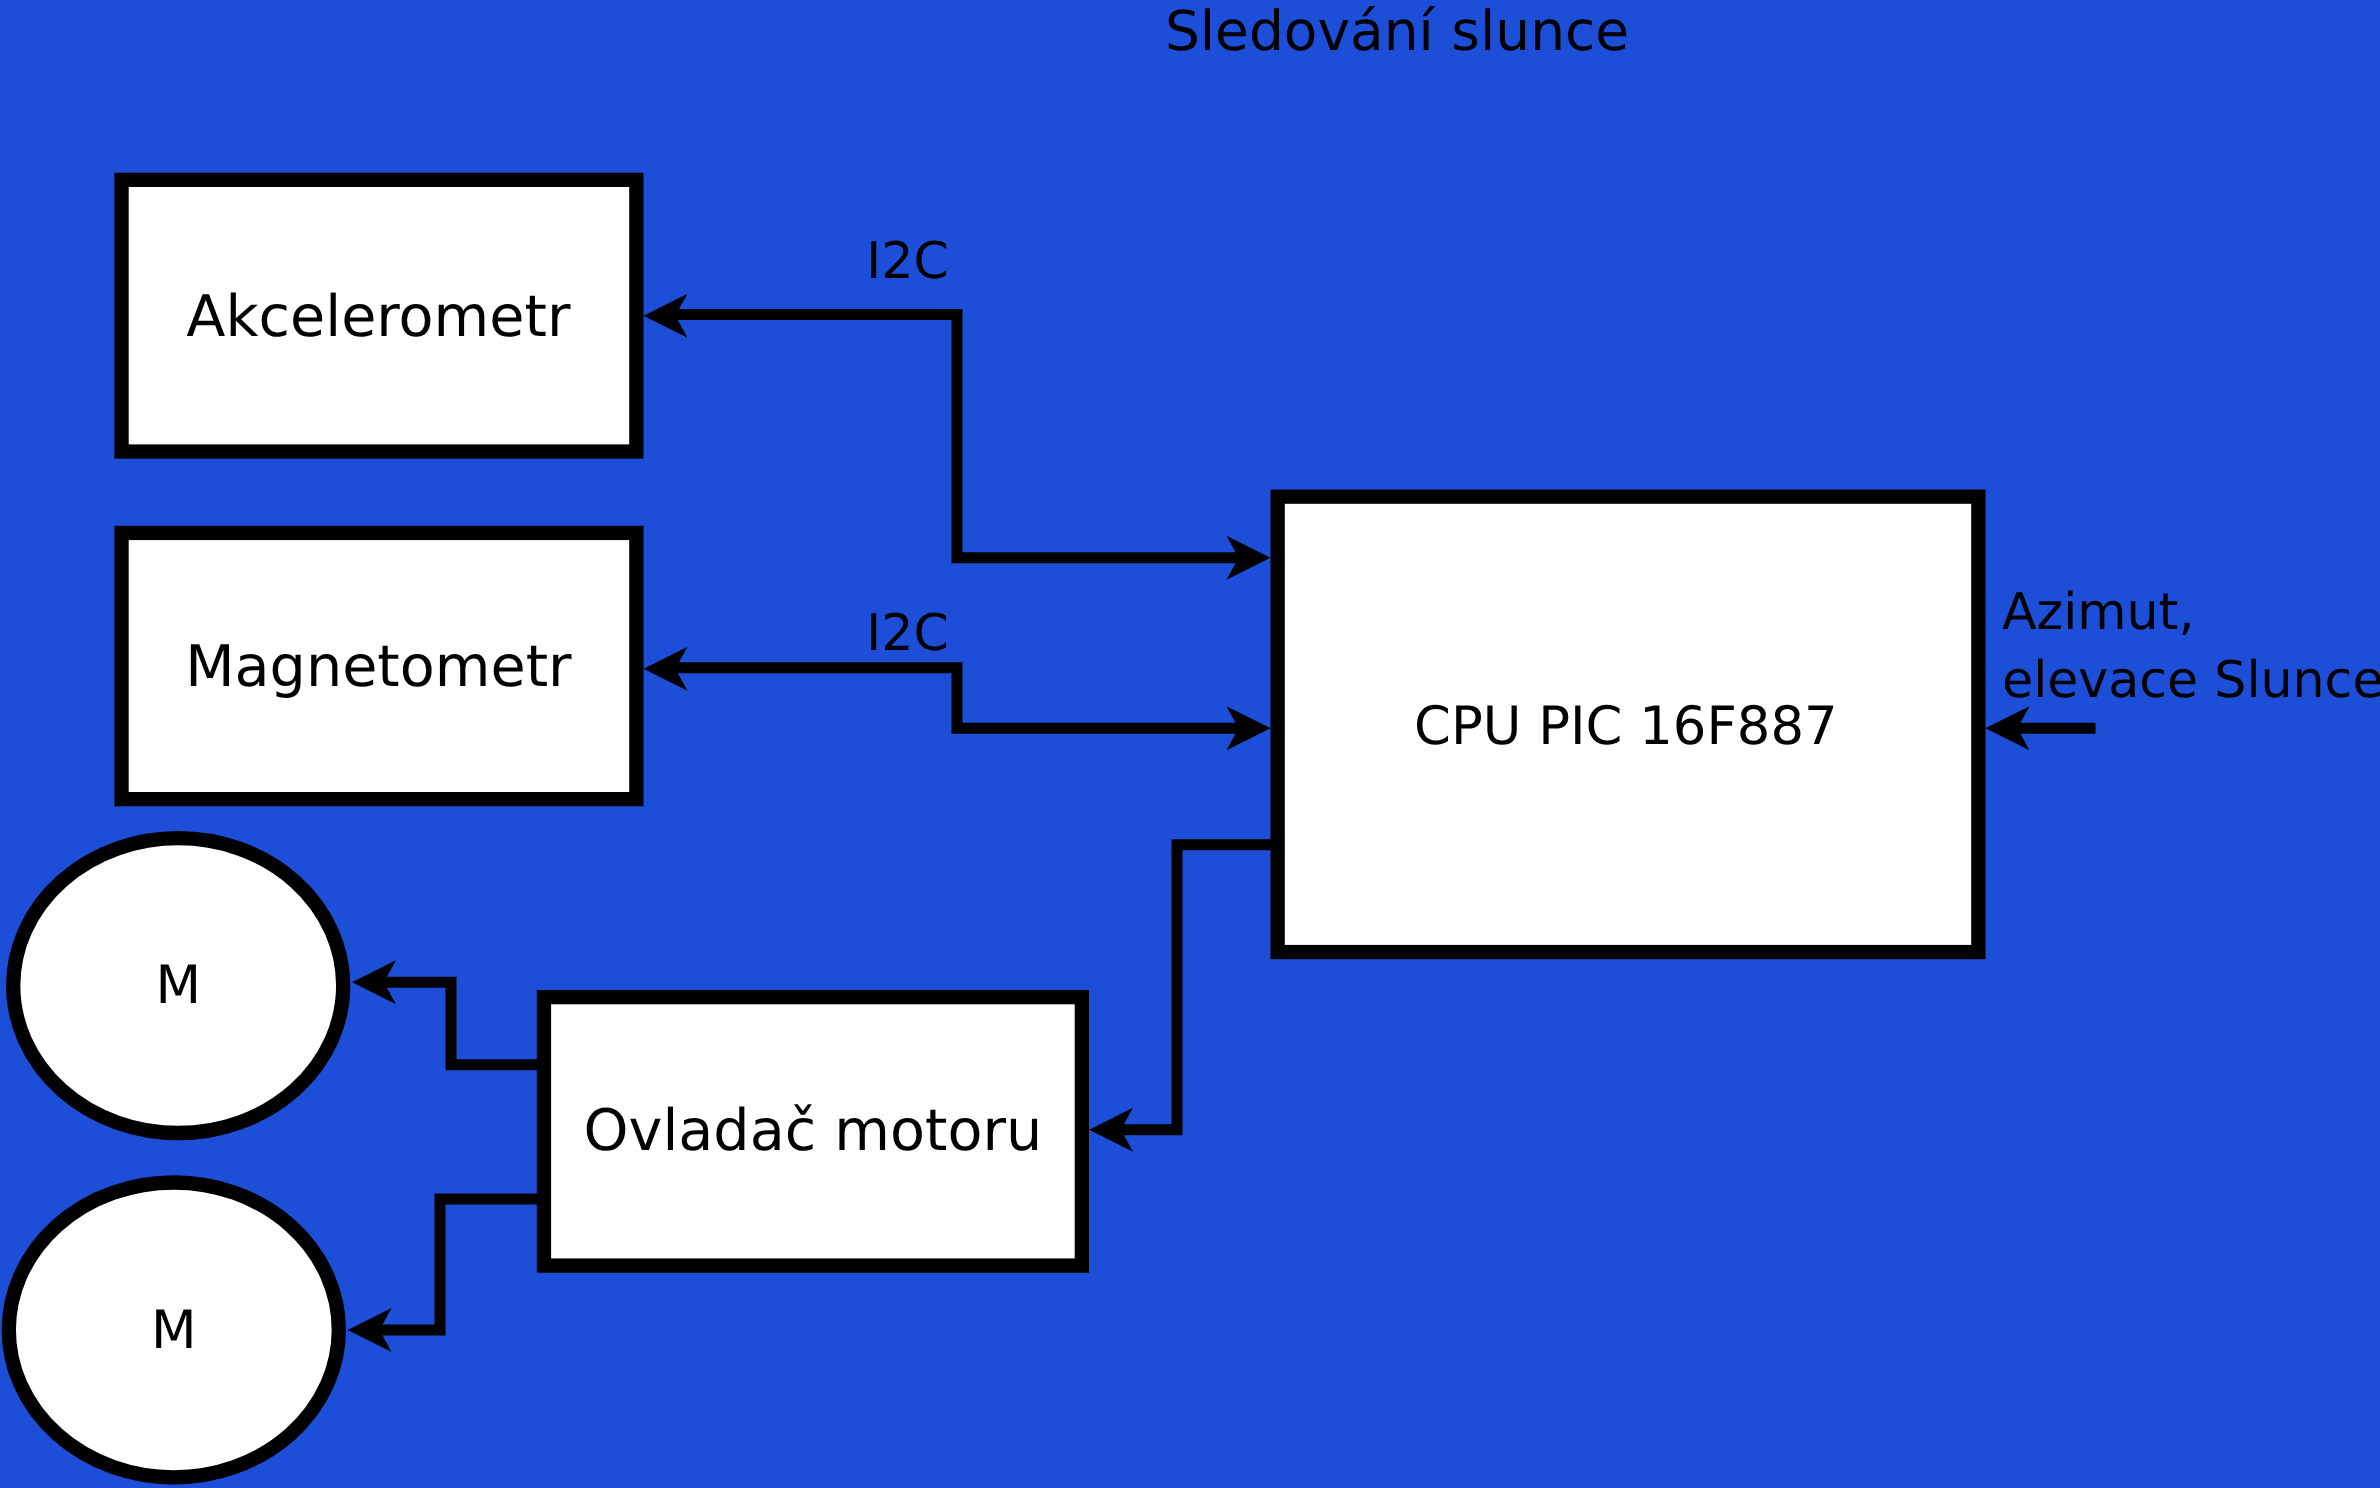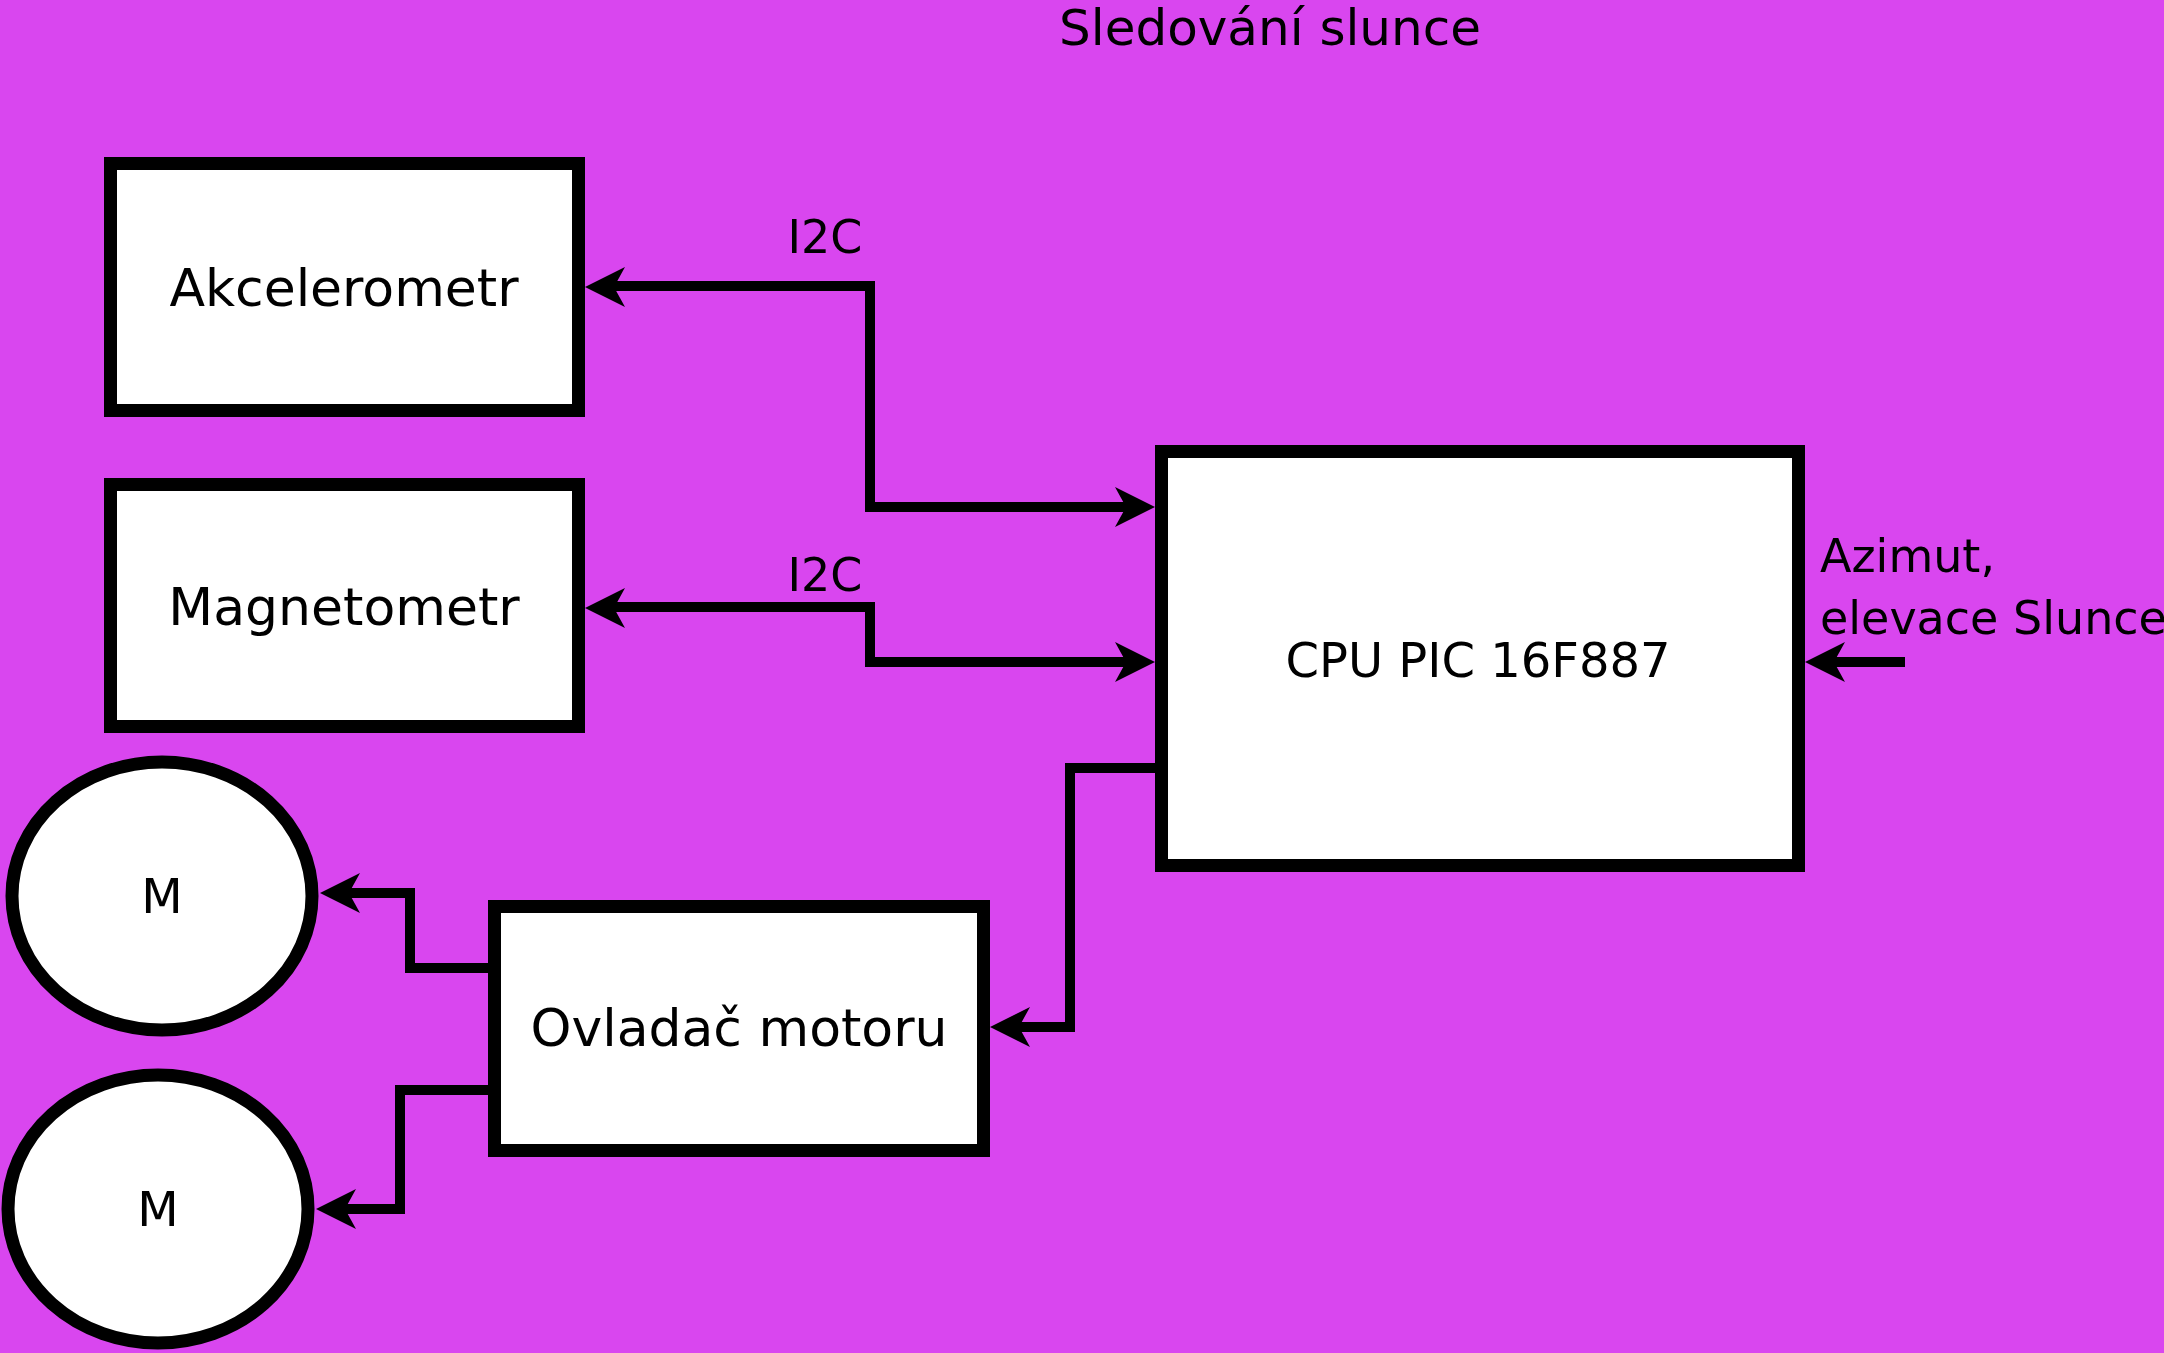--- a/index.html
+++ b/index.html
@@ -4,21 +4,21 @@
 <style>
   html, body {
     margin: 0;
     padding: 0;
     background: #ffffff;
   }
   .stage {
     position: relative;
     width: 2164px;
     height: 1353px;
-    background: #d946ef;
+    background: #1d4ed8;
     font-family: "DejaVu Sans", "Liberation Sans", sans-serif;
   }
   svg text {
     fill: #000000;
     font-family: "DejaVu Sans", "Liberation Sans", sans-serif;
   }
   .node-box {
     fill: #ffffff;
     stroke: #000000;
     stroke-width: 13;

